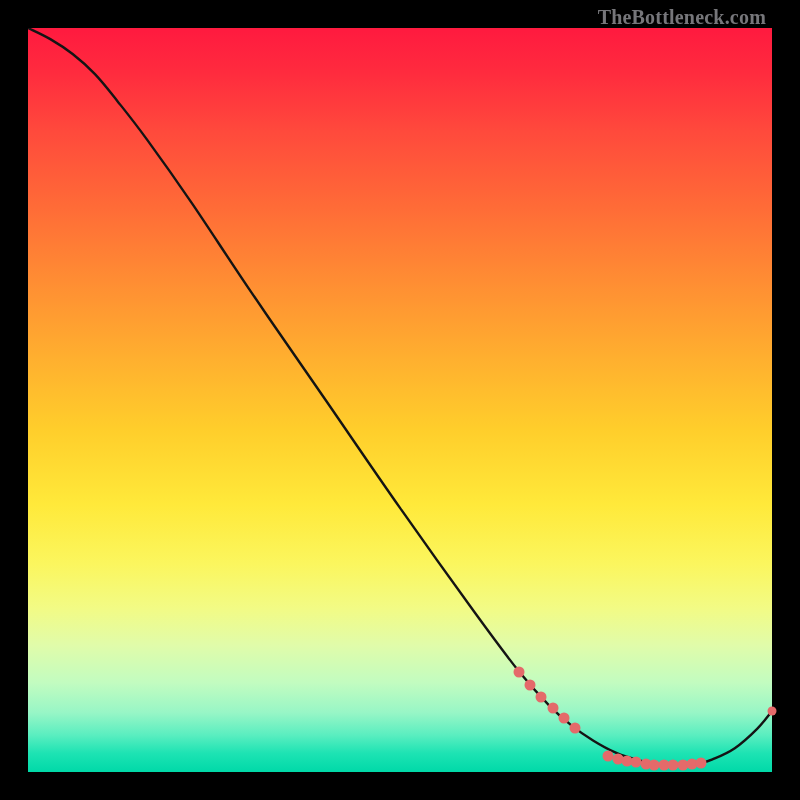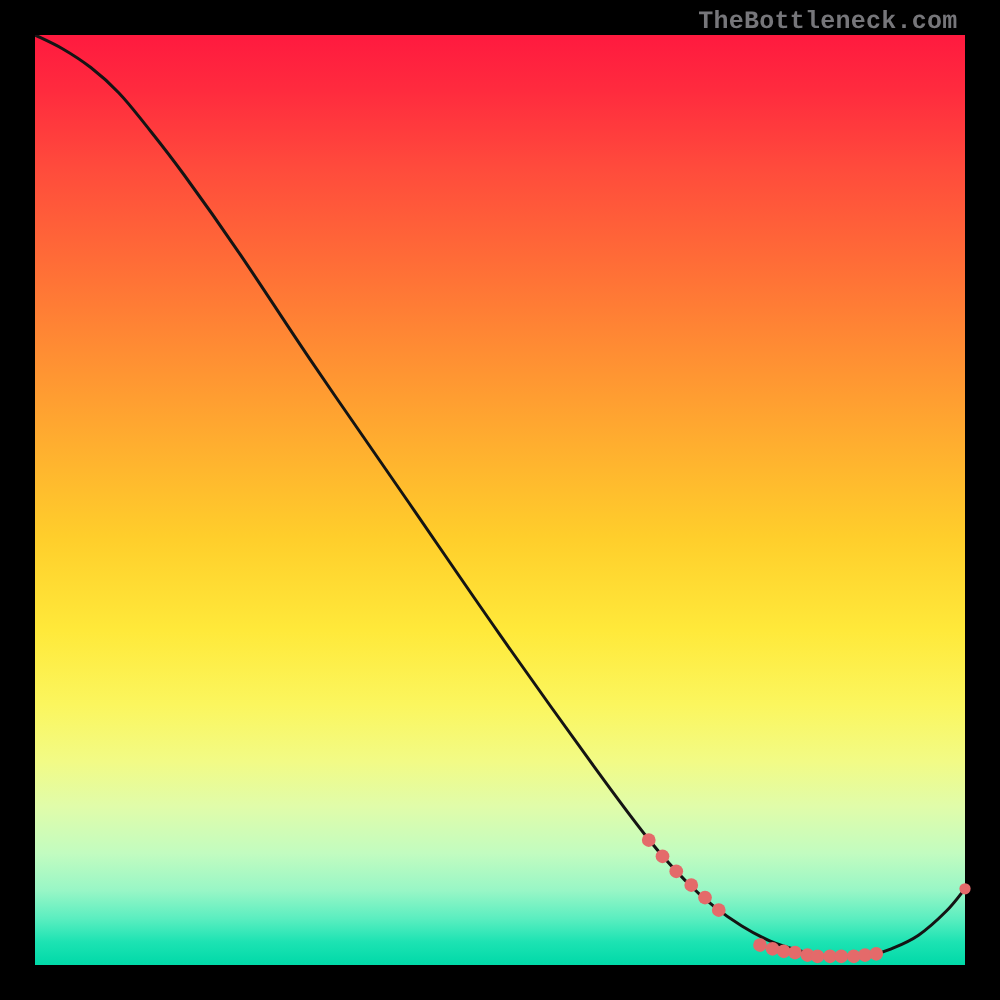--- a/index.html
+++ b/index.html
@@ -65,21 +65,21 @@
     transform: translate(-50%, -50%);
   }
   .dot.sm {
     width: 9px;
     height: 9px;
   }
   .wm {
     position: absolute;
     top: 6px;
     right: 34px;
-    font-family: Liberation Mono, monospace;
+    font-family: Liberation Serif, serif;
     font-size: 20px;
     font-weight: 600;
     color: #76767a;
     letter-spacing: 0.2px;
   }
 </style>
 </head>
 <body>
 
 <div class="stage">

